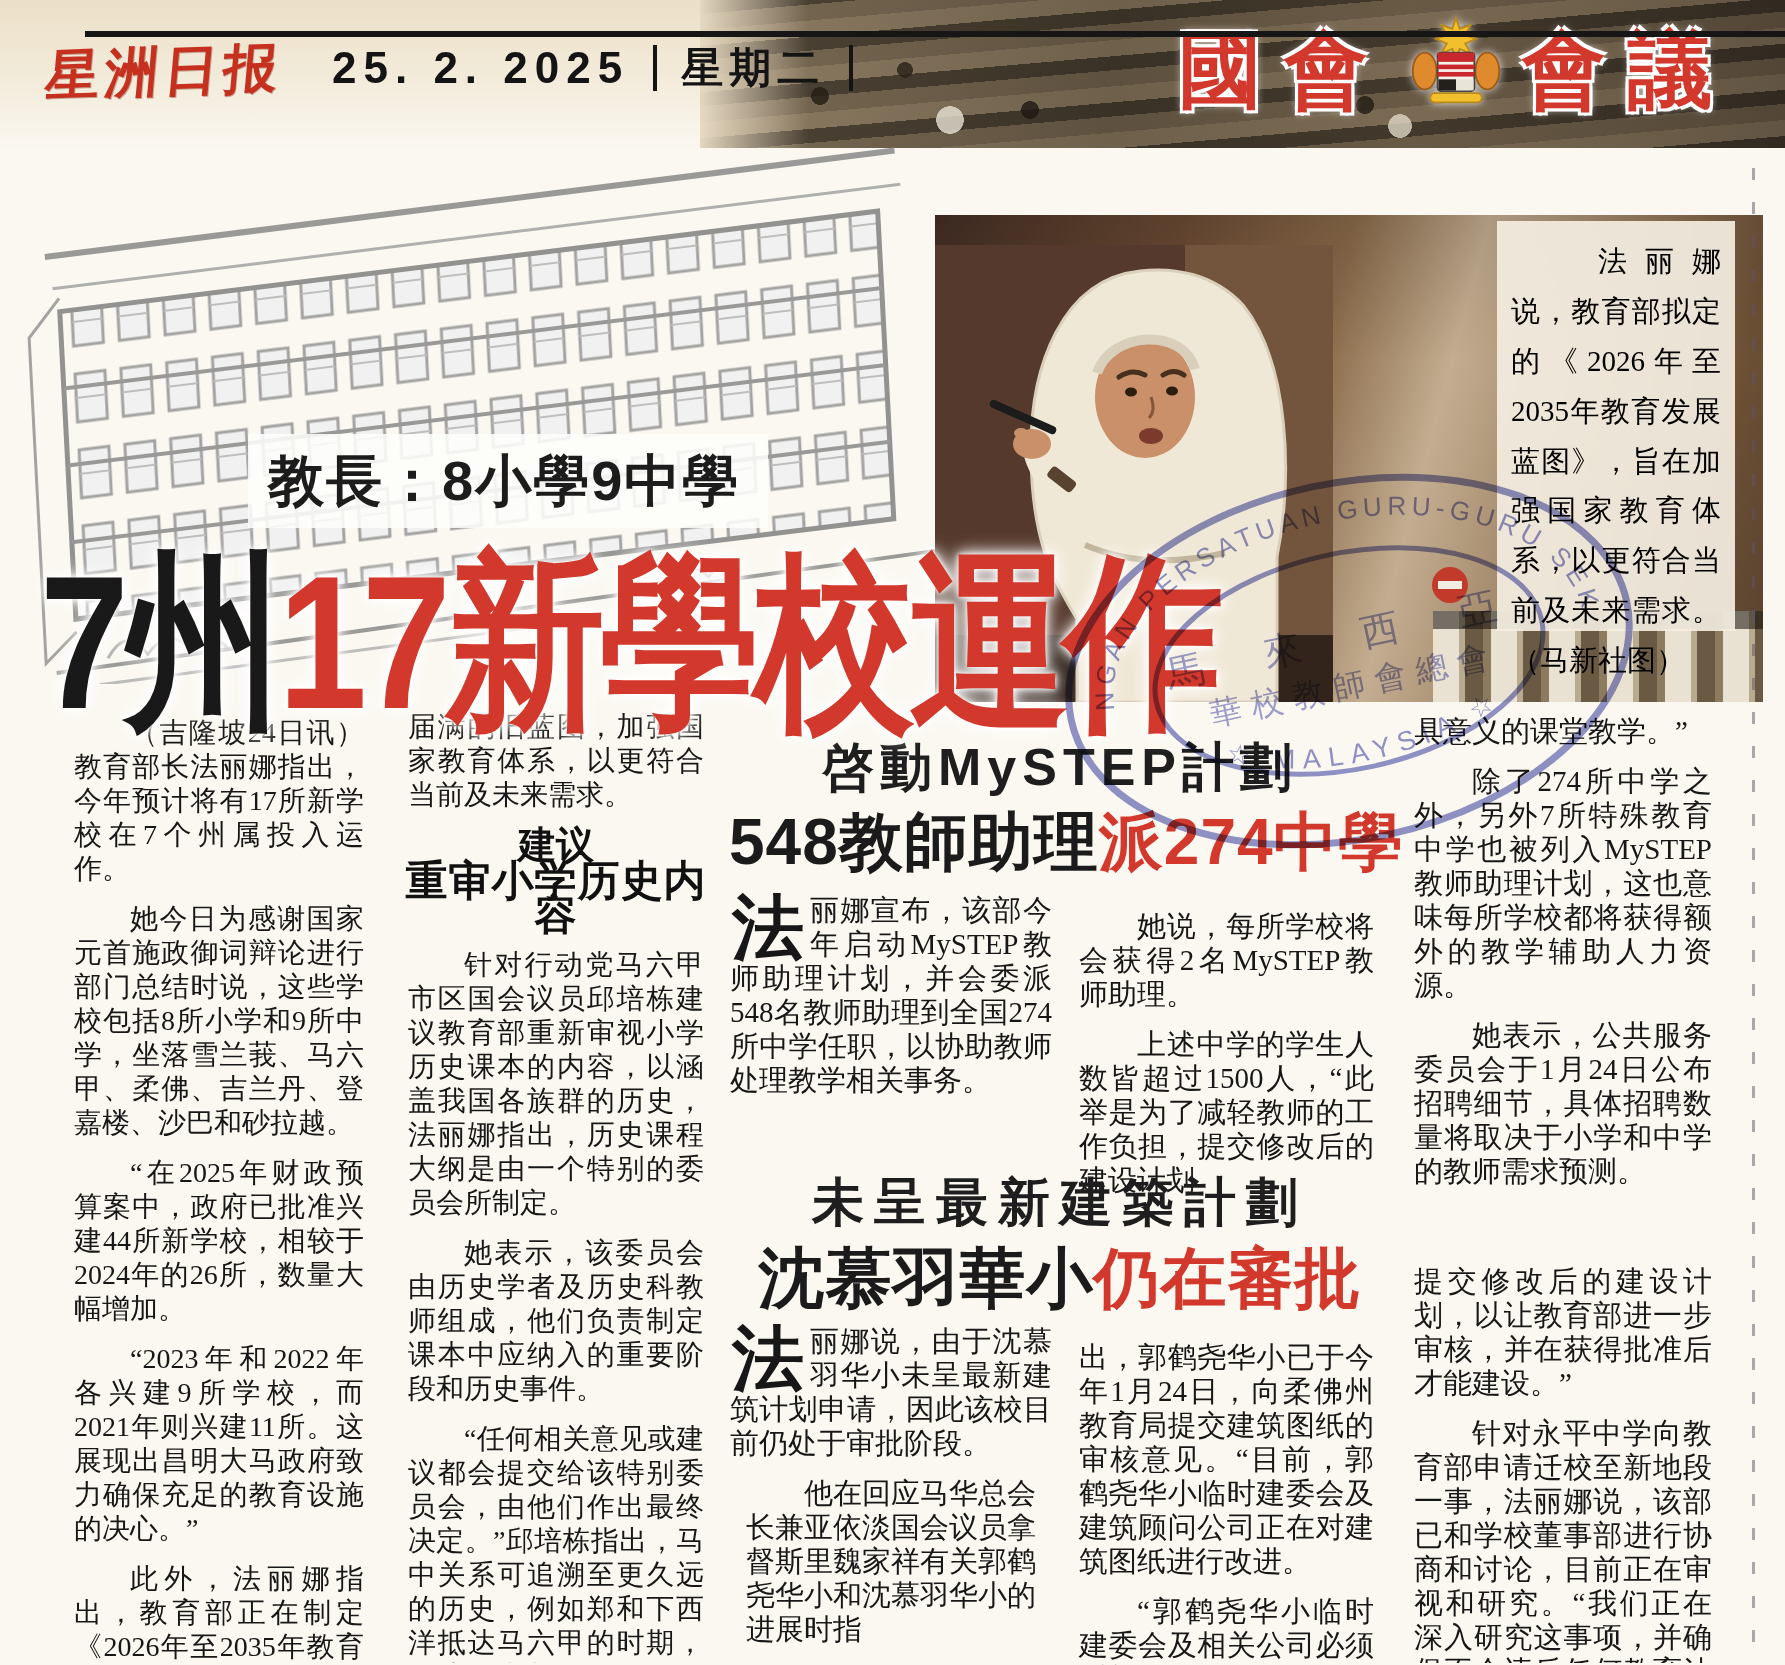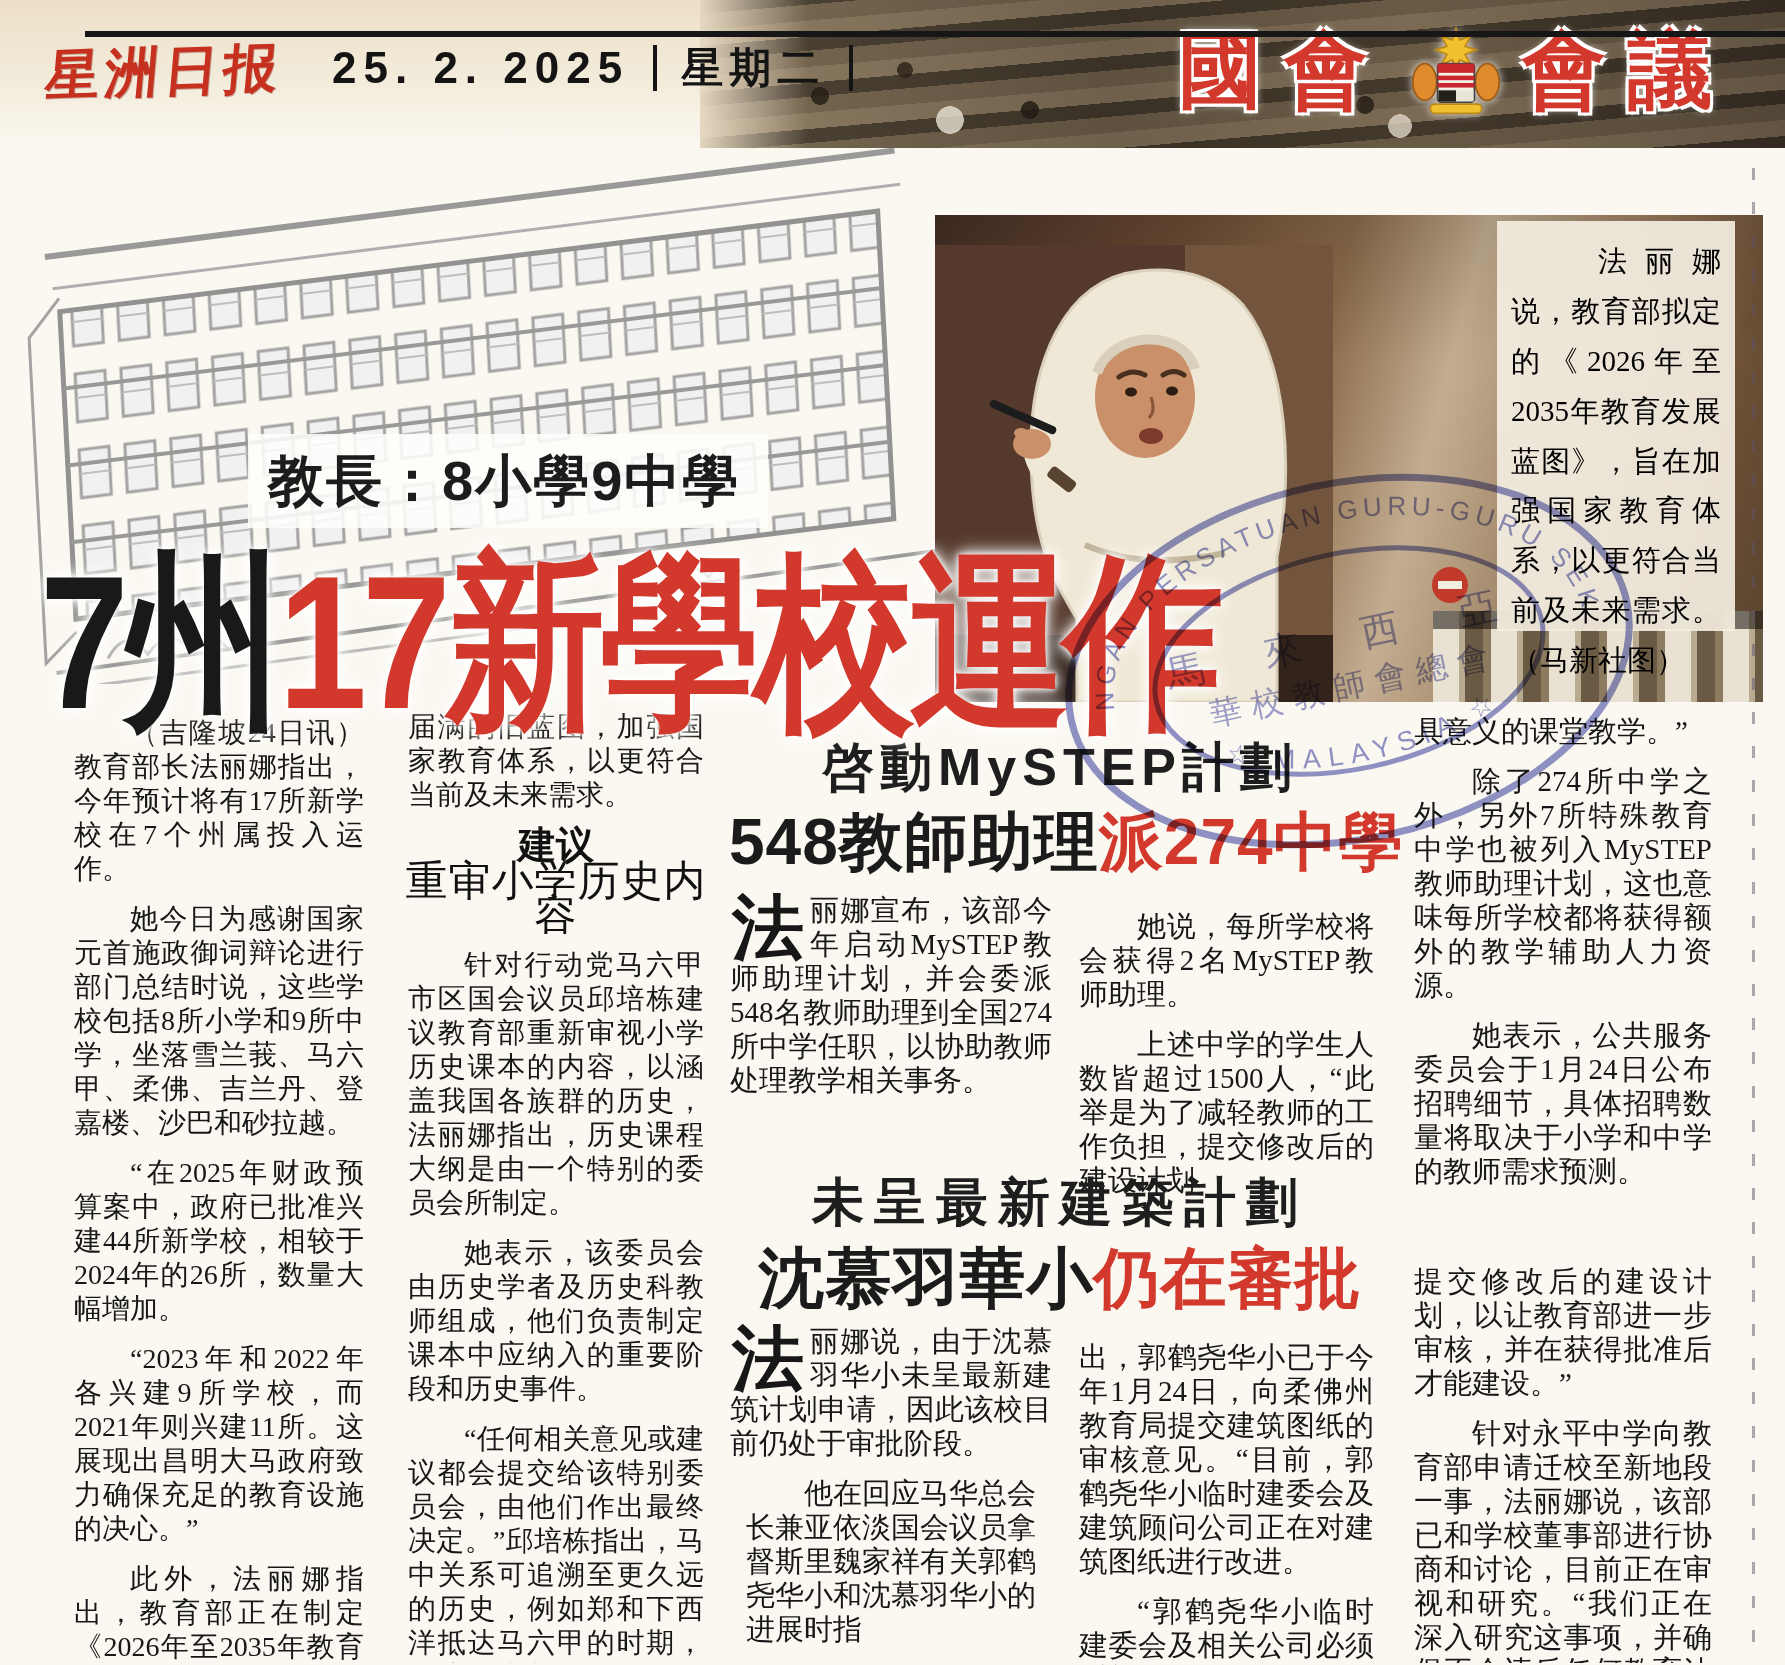--- a/index.html
+++ b/index.html
@@ -32,21 +32,21 @@
     opacity:.8;}
   .top-rule{left:85px;top:31px;width:1700px;height:6px;background:#161616;z-index:12;}
   .logo{left:46px;top:36px;font-size:54px;font-weight:900;color:#c5301f;z-index:13;
     letter-spacing:5px;transform:skewX(-7deg) rotate(-2deg);
     font-family:"Liberation Serif","DejaVu Serif",serif;text-shadow:1px 1px 0 rgba(120,30,15,.35);}
   .dateline{left:332px;top:40px;display:flex;align-items:center;z-index:13;
     font-family:"Liberation Sans","DejaVu Sans",sans-serif;}
   .date{font-size:44px;font-weight:700;letter-spacing:7px;color:#141414;}
   .vbar{display:inline-block;width:4px;height:46px;background:#141414;margin:0 24px;}
   .weekday{font-size:42px;font-weight:700;letter-spacing:6px;color:#141414;}
-  .section-title{position:absolute;left:478px;top:14px;display:flex;align-items:center;gap:20px;
+  .section-title{position:absolute;left:478px;top:14px;display:flex;gap:20px;
     font-family:"Liberation Sans","DejaVu Sans",sans-serif;
     font-size:84px;font-weight:900;letter-spacing:22px;color:var(--red,#d2382c);
     text-shadow:-3px -3px 0 #fff,3px -3px 0 #fff,-3px 3px 0 #fff,3px 3px 0 #fff,0 0 10px #fff;}
   .crest{width:92px;height:92px;flex:0 0 auto;filter:drop-shadow(0 0 4px rgba(255,255,255,.8));}
   
   .building{left:25px;top:116px;width:930px;height:568px;z-index:3;opacity:.9;}
   .photo{left:935px;top:215px;width:828px;height:487px;z-index:4;overflow:hidden;
     background:
       linear-gradient(180deg,rgba(0,0,0,.12),rgba(0,0,0,0) 30%),
       linear-gradient(105deg,#432e24 0%,#6b4a33 26%,#8a6a4a 44%,#c3ad90 58%,#997d60 74%,#6e5136 88%,#57412e 100%);}
@@ -75,21 +75,21 @@
   .col{z-index:5;overflow:hidden;font-size:28px;line-height:34px;}
   .para{margin:16px;text-indent:2em;text-align:justify;}
   .para + .para{margin-top:0;}
   .cont-first p:first-child{text-indent:0;}
   .col1{left:58px;top:700px;width:322px;height:963px;}
   .col2{left:392px;top:694px;width:328px;height:969px;}
   .col5{left:1398px;top:698px;width:330px;height:965px;font-size:29px;}
   .gap{height:44px;}
   .sub1{font-family:"Liberation Sans","DejaVu Sans",sans-serif;font-size:38px;font-weight:700;
     text-align:center;margin:16px 0 2px;color:#111;text-indent:0;}
-  .sub2{font-family:"Liberation Sans","DejaVu Sans",sans-serif;font-size:42px;font-weight:400;
+  .sub2{font-family:"Liberation Sans","DejaVu Sans",sans-serif;font-size:42px;font-weight:700;
     text-align:center;margin:2px 0 12px;letter-spacing:1px;color:#111;text-indent:0;}
   .midkicker{z-index:5;width:660px;text-align:center;white-space:nowrap;
     font-family:"Liberation Sans","DejaVu Sans",sans-serif;
     font-size:52px;font-weight:600;letter-spacing:6px;color:#1e1e1e;}
   .midmain{z-index:5;width:662px;text-align:center;white-space:nowrap;
     font-family:"Liberation Sans","DejaVu Sans",sans-serif;
     font-size:64px;font-weight:900;letter-spacing:1px;}
   .midmain .blk{color:#1b1b1b;}
   .midmain .red{color:var(--red,#d2382c);}
   .kickerA{left:730px;top:733px;}

